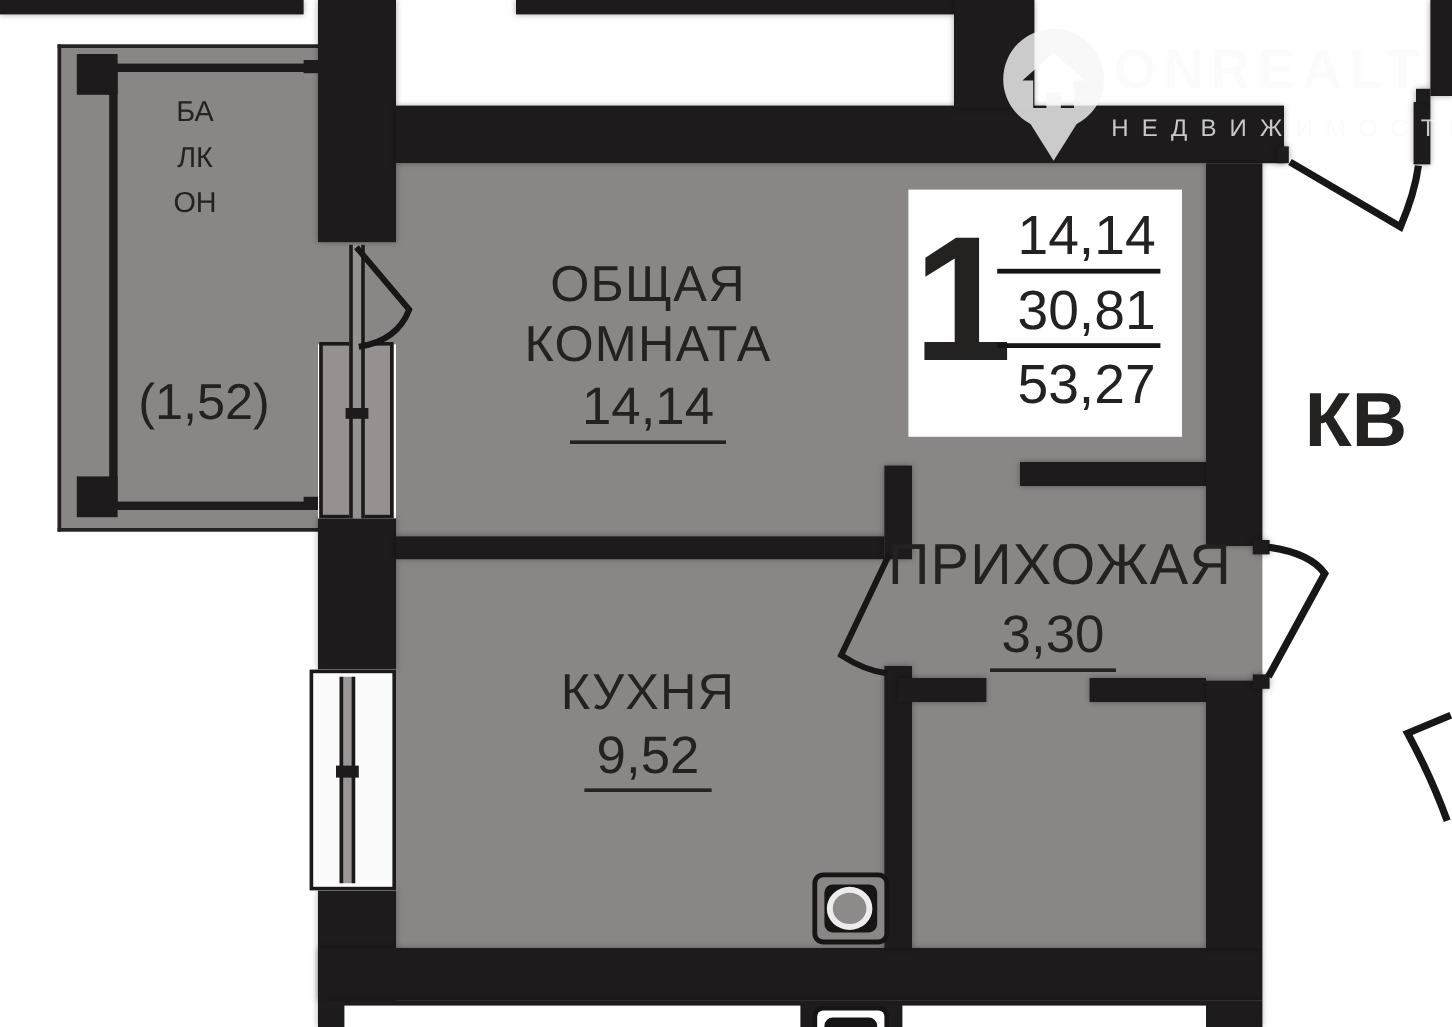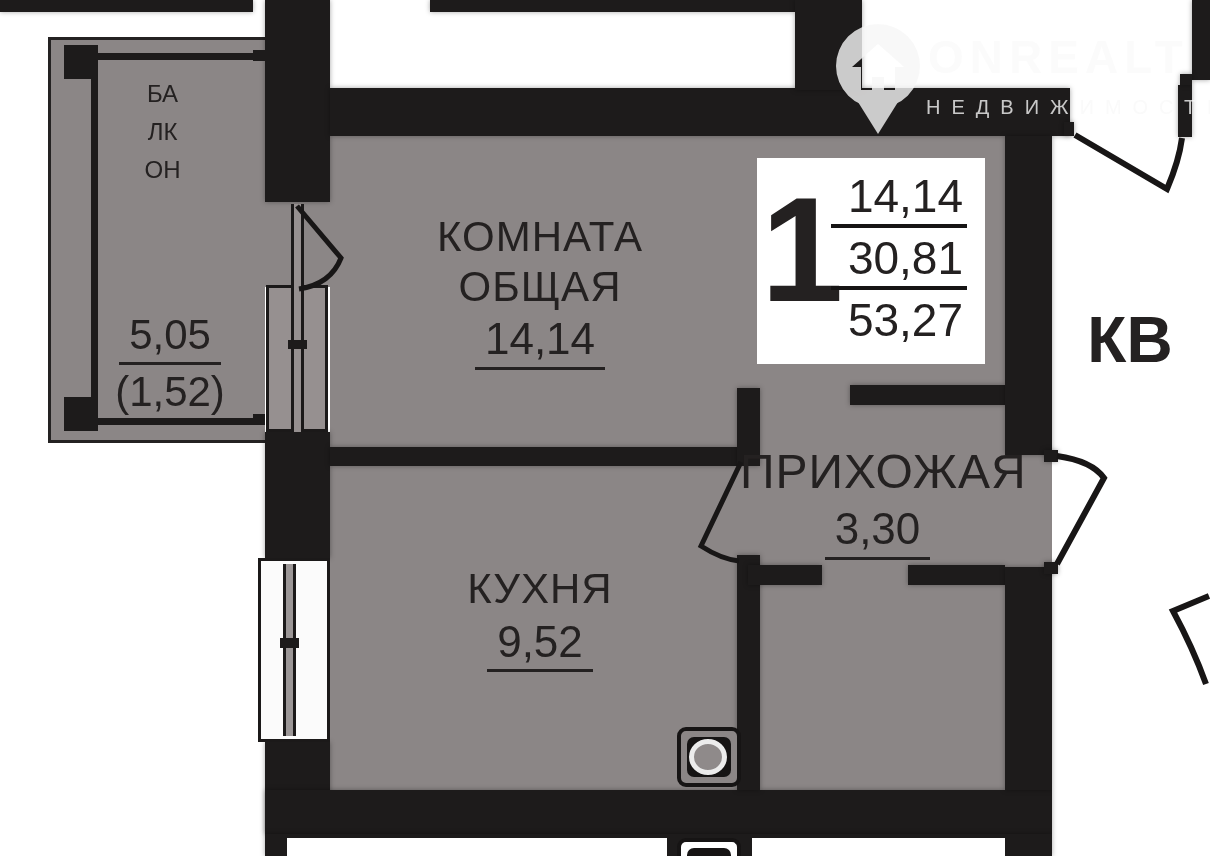--- a/index.html
+++ b/index.html
@@ -16,21 +16,21 @@
         padding:0 10px 2px 10px;margin-top:2px;}
   .area2{display:block;font-size:42px;margin-top:2px;}
   .vlet{word-break:break-all;font-size:24px;line-height:38px;letter-spacing:0;}
   #badge{position:absolute;left:757px;top:158px;width:228px;height:206px;background:var(--badge_bg,#fff);z-index:15;}
   #badge .one{position:absolute;left:4px;top:-8px;width:70px;font-size:148px;font-weight:700;line-height:200px;text-align:center;}
   #badge .col{position:absolute;left:74px;top:8px;width:136px;}
   #badge .row{font-size:46px;line-height:60px;height:62px;text-align:right;padding-right:4px;box-sizing:border-box;}
   #badge .row.u{border-bottom:4px solid #161414;}
   #apt{position:absolute;left:1050px;top:300px;width:160px;z-index:30;text-align:center;
        font-size:64px;font-weight:700;line-height:80px;}
-  #apt span{display:block;}
+  #apt span{display:block;margin-top:10px;}
   #doors{position:absolute;left:0;top:0;z-index:20;pointer-events:none;}
   #wm{position:absolute;left:0;top:0;z-index:50;pointer-events:none;}
   #wm .brand{position:absolute;left:928px;top:30px;font-size:46px;font-weight:700;
              letter-spacing:6px;color:rgba(250,250,250,.82);}
   #wm .tag{position:absolute;left:926px;top:96px;font-size:20px;letter-spacing:11px;
            color:rgba(248,248,248,.78);}
   #wm svg{position:absolute;left:832px;top:20px;}
   .vent{position:absolute;box-sizing:border-box;border:4px solid #161414;border-radius:9px;
         background:var(--floor,#8b8686);z-index:16;}
   .vent-in{position:absolute;background:#161414;border-radius:7px;z-index:17;}
@@ -114,31 +114,30 @@
   </div>
 
   <div id="apt">
     <span>КВ</span>
   </div>
 
   <div class="lbl" style="left:140px;top:75px;width:45px;">
     <span class="vlet">БАЛКОН</span>
   </div>
   <div class="lbl" style="left:95px;top:308px;width:150px;">
-    <span class="area" style="font-size:42px;">5,05</span>
     <span class="area2">(1,52)</span>
   </div>
 
   <div class="lbl" style="left:370px;top:212px;width:340px;">
+    <span class="rname">ОБЩАЯ</span>
     <span class="rname">КОМНАТА</span>
-    <span class="rname">ОБЩАЯ</span>
     <span class="area">14,14</span>
   </div>
 
-  <div class="lbl" style="left:410px;top:564px;width:260px;">
+  <div class="lbl" style="left:410px;top:552px;width:260px;">
     <span class="rname">КУХНЯ</span>
     <span class="area">9,52</span>
   </div>
 
   <div class="lbl" style="left:740px;top:444px;width:275px;">
     <span class="rname sm">ПРИХОЖАЯ</span>
     <span class="area">3,30</span>
   </div>
 
 

